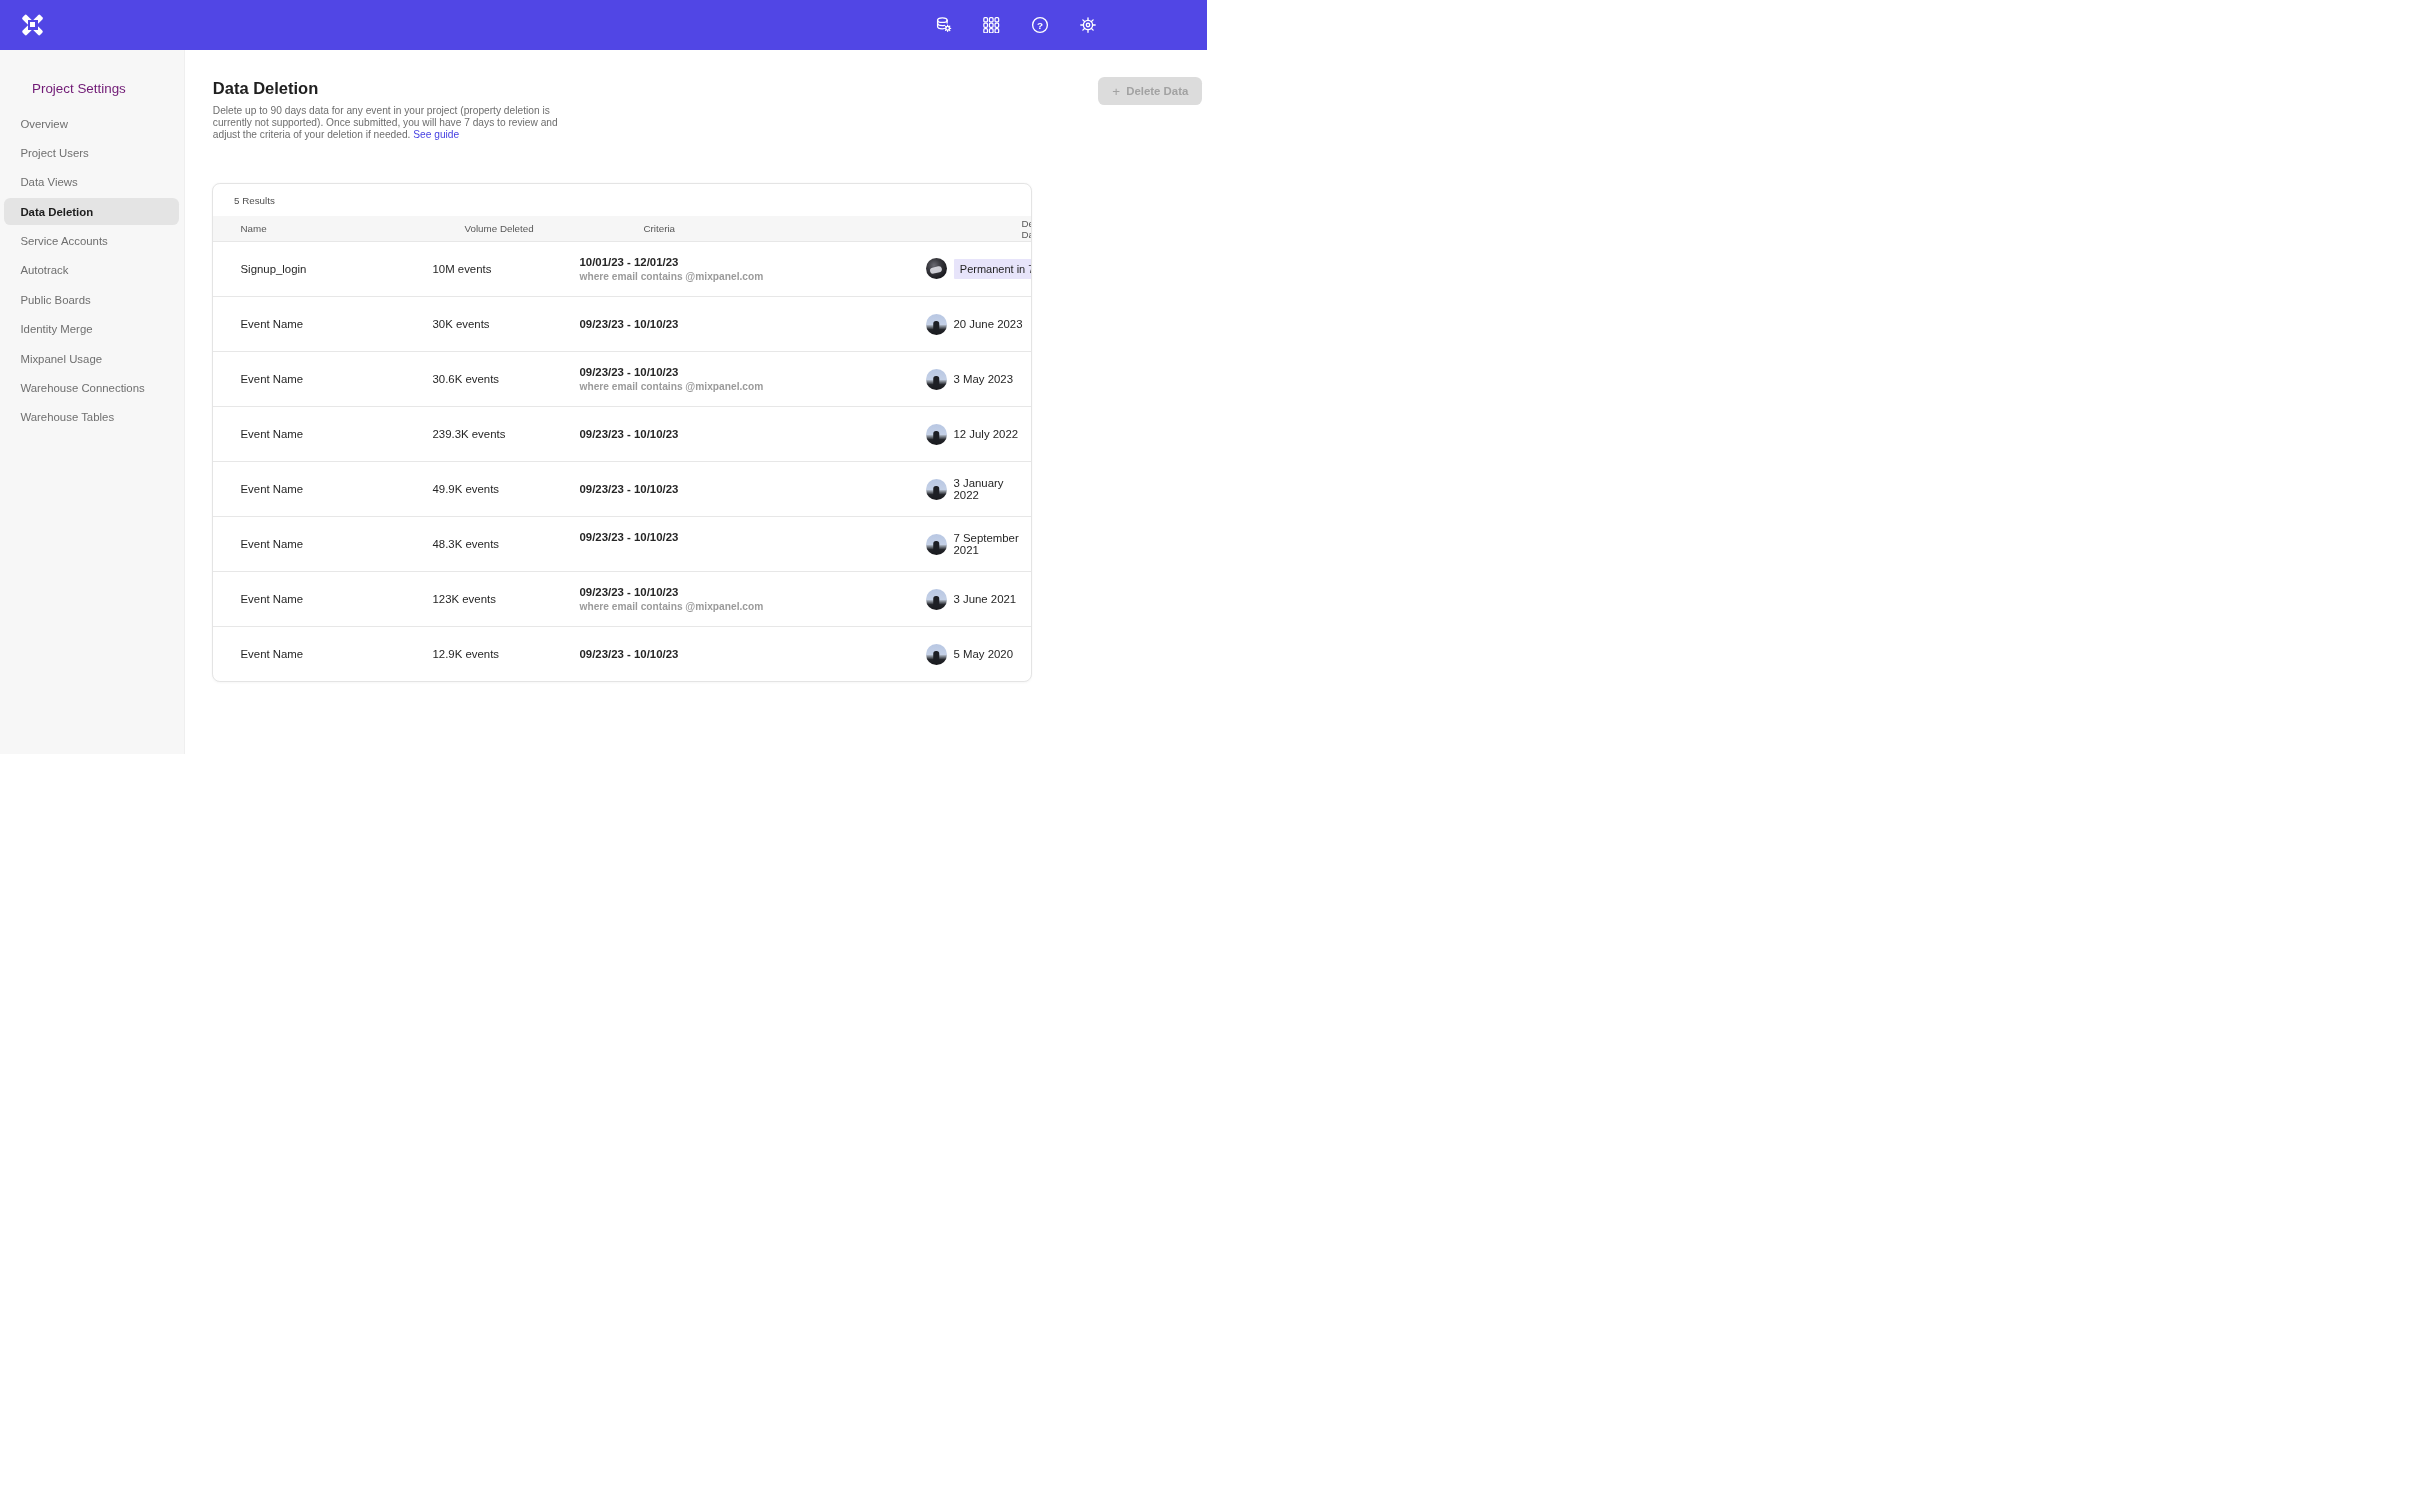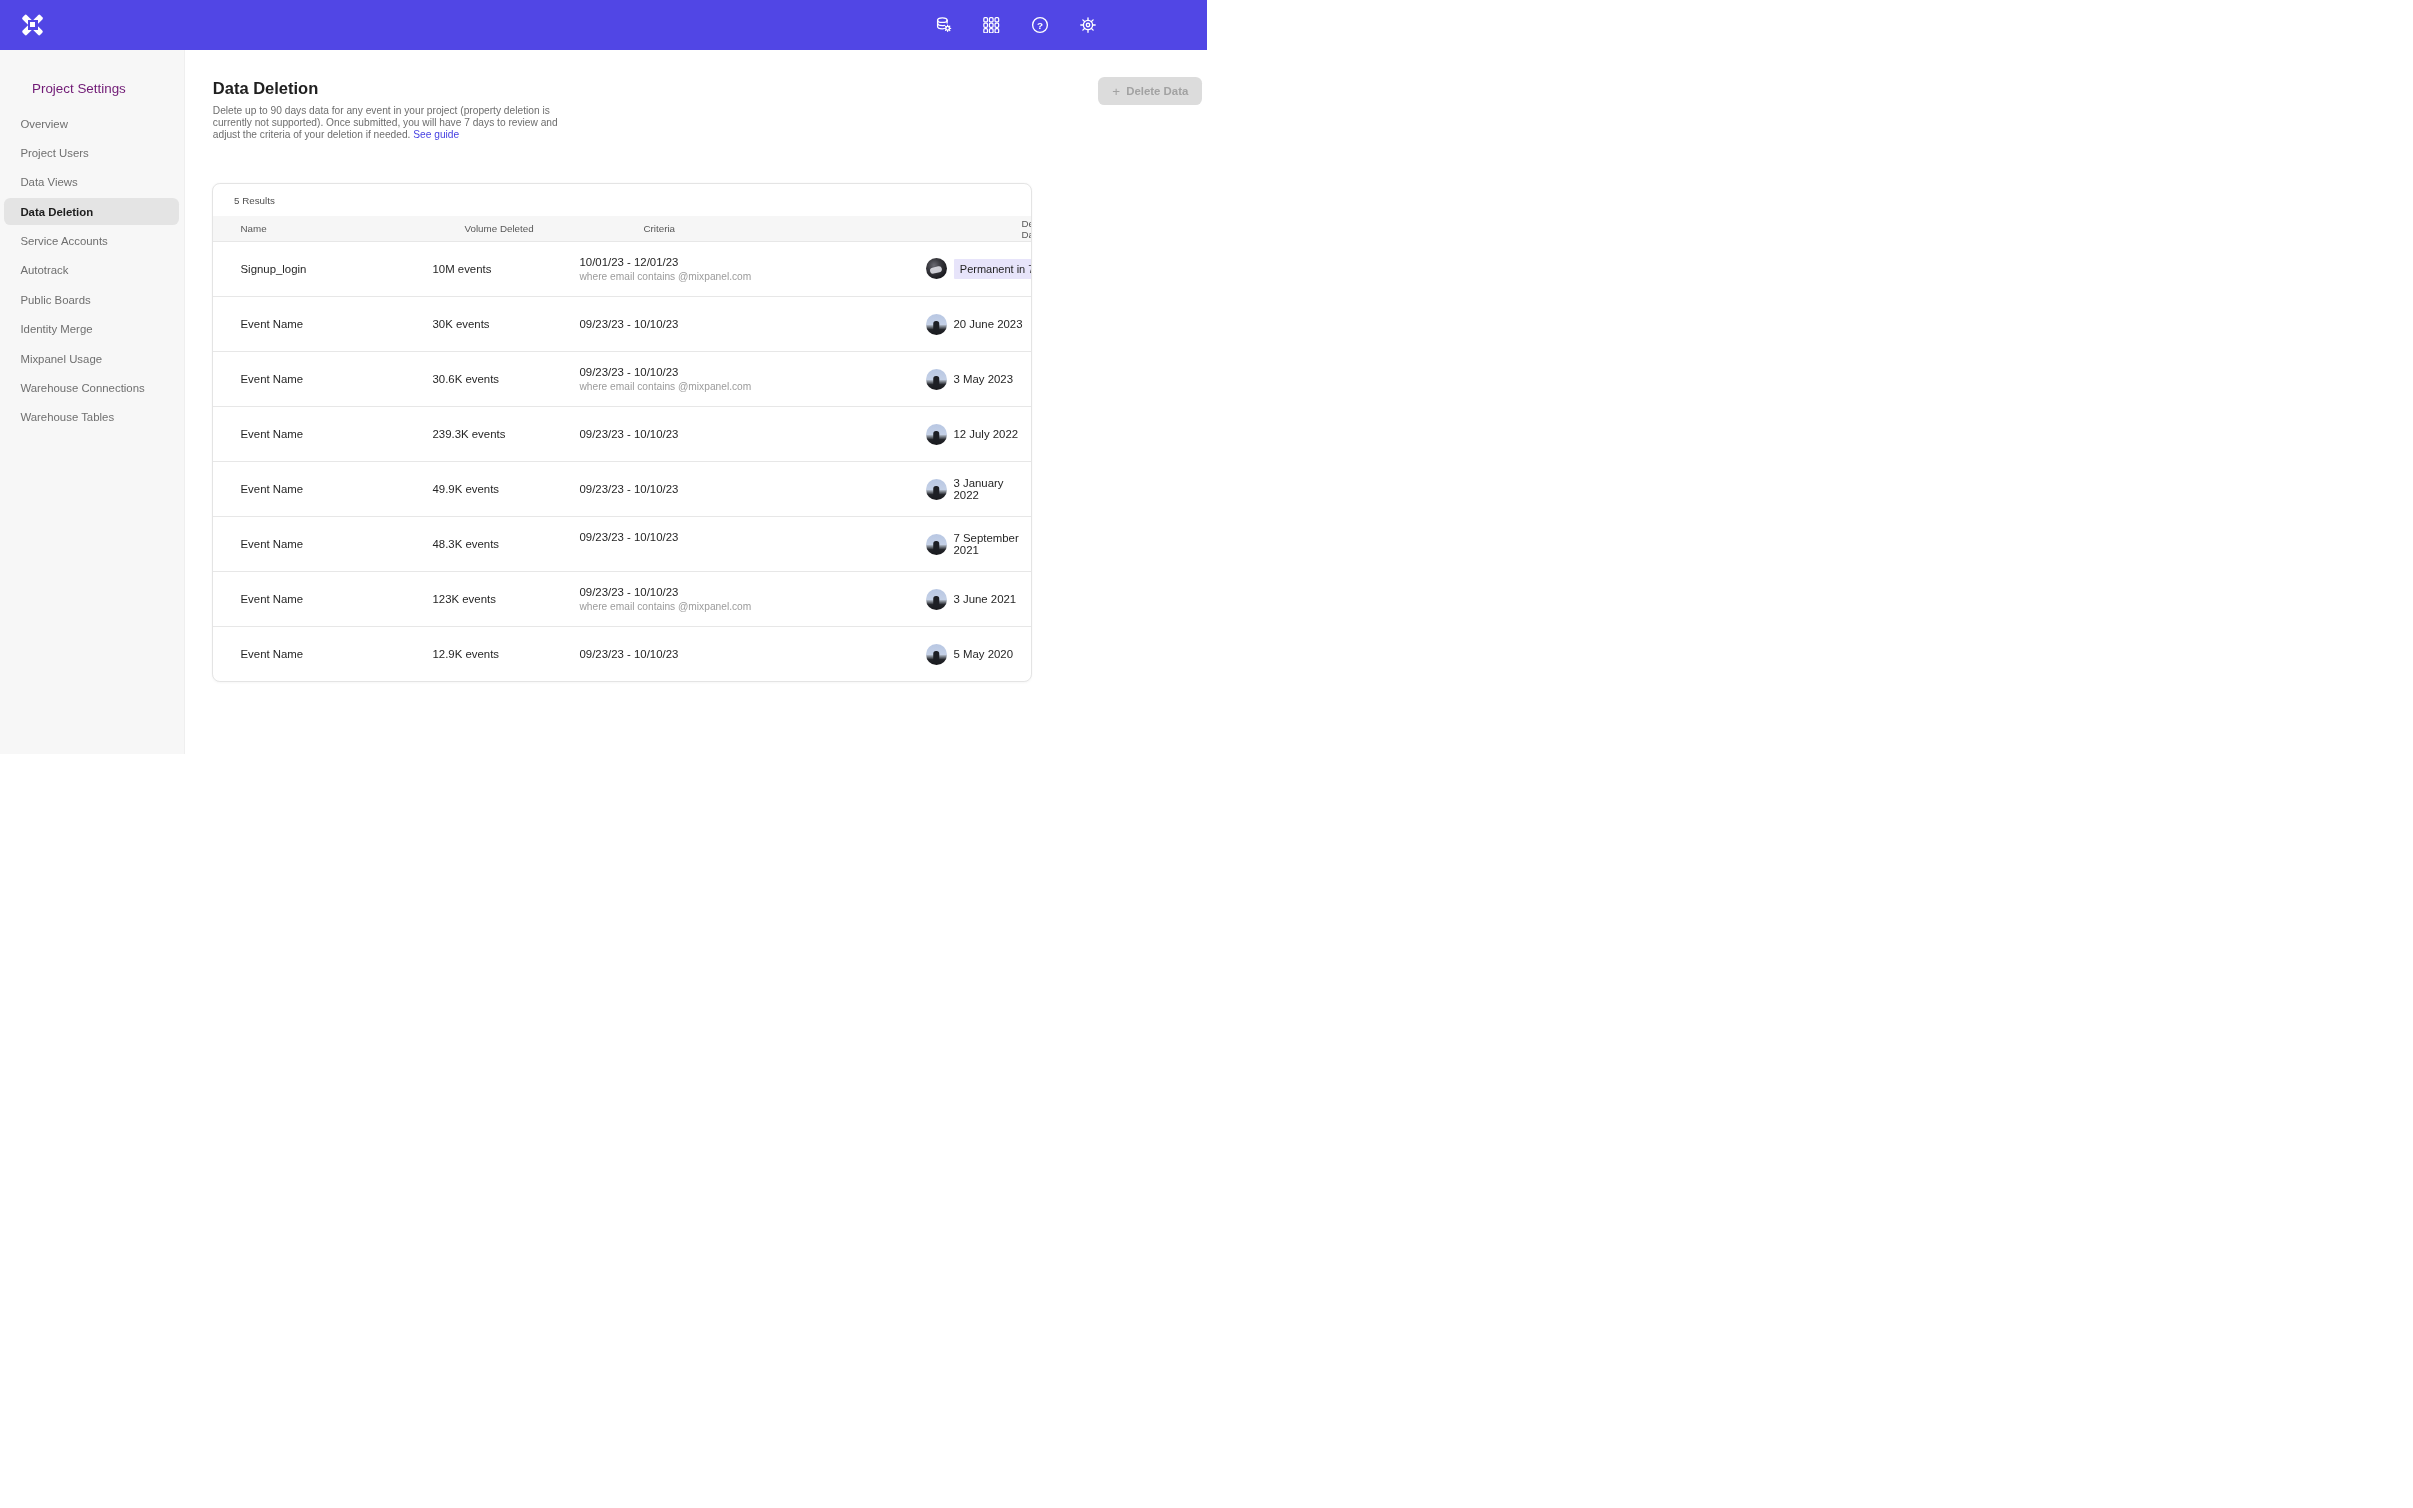--- a/index.html
+++ b/index.html
@@ -75,21 +75,21 @@
     display:grid; grid-template-columns:192px 147px 346px 1fr;
     height:25px; align-items:center; padding-left:27.5px;
     background:#F6F6F6; font-size:9.8px; color:#585858;gap:32px;
   }
   .t-row{
     display:grid; grid-template-columns:192px 147px 346px 1fr;
     height:55px; align-items:center; padding-left:27.5px;
     border-top:0.8px solid #E7E7E7;
     font-size:11.4px; color:#262626;
   }
-  .crit{ display:flex; flex-direction:column; justify-content:center; gap:3.1px; }
+  .crit{ display:flex; flex-direction:column; justify-content:center; gap:3.1px;font-weight:bold; }
   .crit .sub{ font-size:10.2px; color:#9B9B9B; }
   .del-cell{ display:flex; align-items:center; gap:7px; }
   .avatar{ width:21px; height:21px; border-radius:50%; flex:0 0 21px; position:relative; overflow:hidden; }
   .avatar-sky{ background:linear-gradient(180deg,#b8c7e3 0%,#c4d0e6 50%,#9aa2ad 56%,#23252a 74%,#17181c 100%); }
   .avatar-sky::after{ content:""; position:absolute; left:50%; top:36%; transform:translateX(-50%);
     width:5.5px; height:11px; background:#1d1f24; border-radius:2.7px 2.7px 0.8px 0.8px; }
   .avatar-dark{ background:radial-gradient(circle at 38% 35%, #6a6a72 0%, #3a3a40 34%, #1b1b1f 72%); }
   .avatar-dark::after{ content:""; position:absolute; left:22%; top:42%; width:11.8px; height:6.3px;
     border-radius:3.9px; background:rgba(232,232,238,.85); transform:rotate(-14deg); }
   .badge{

